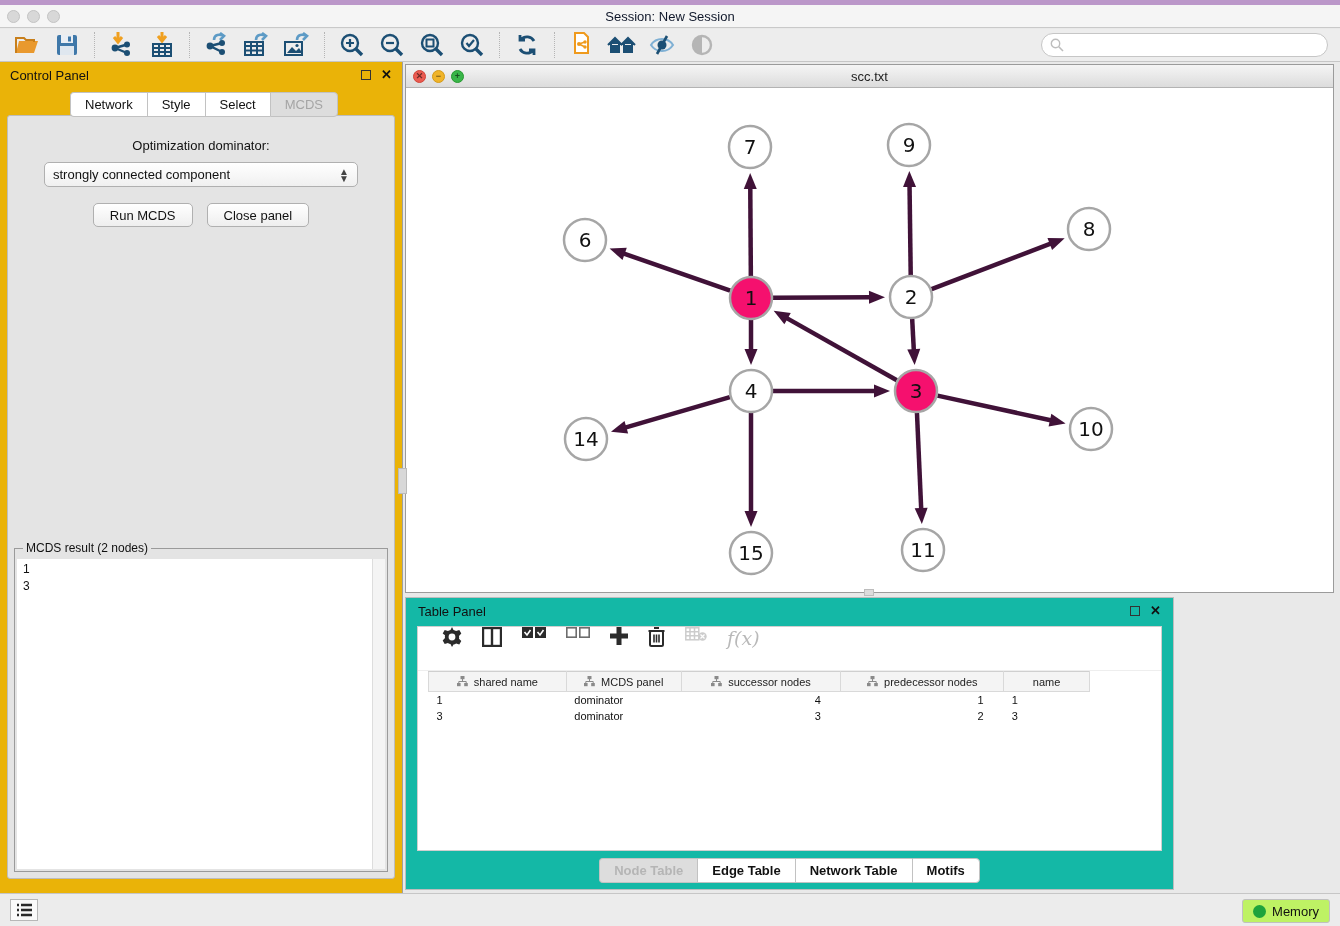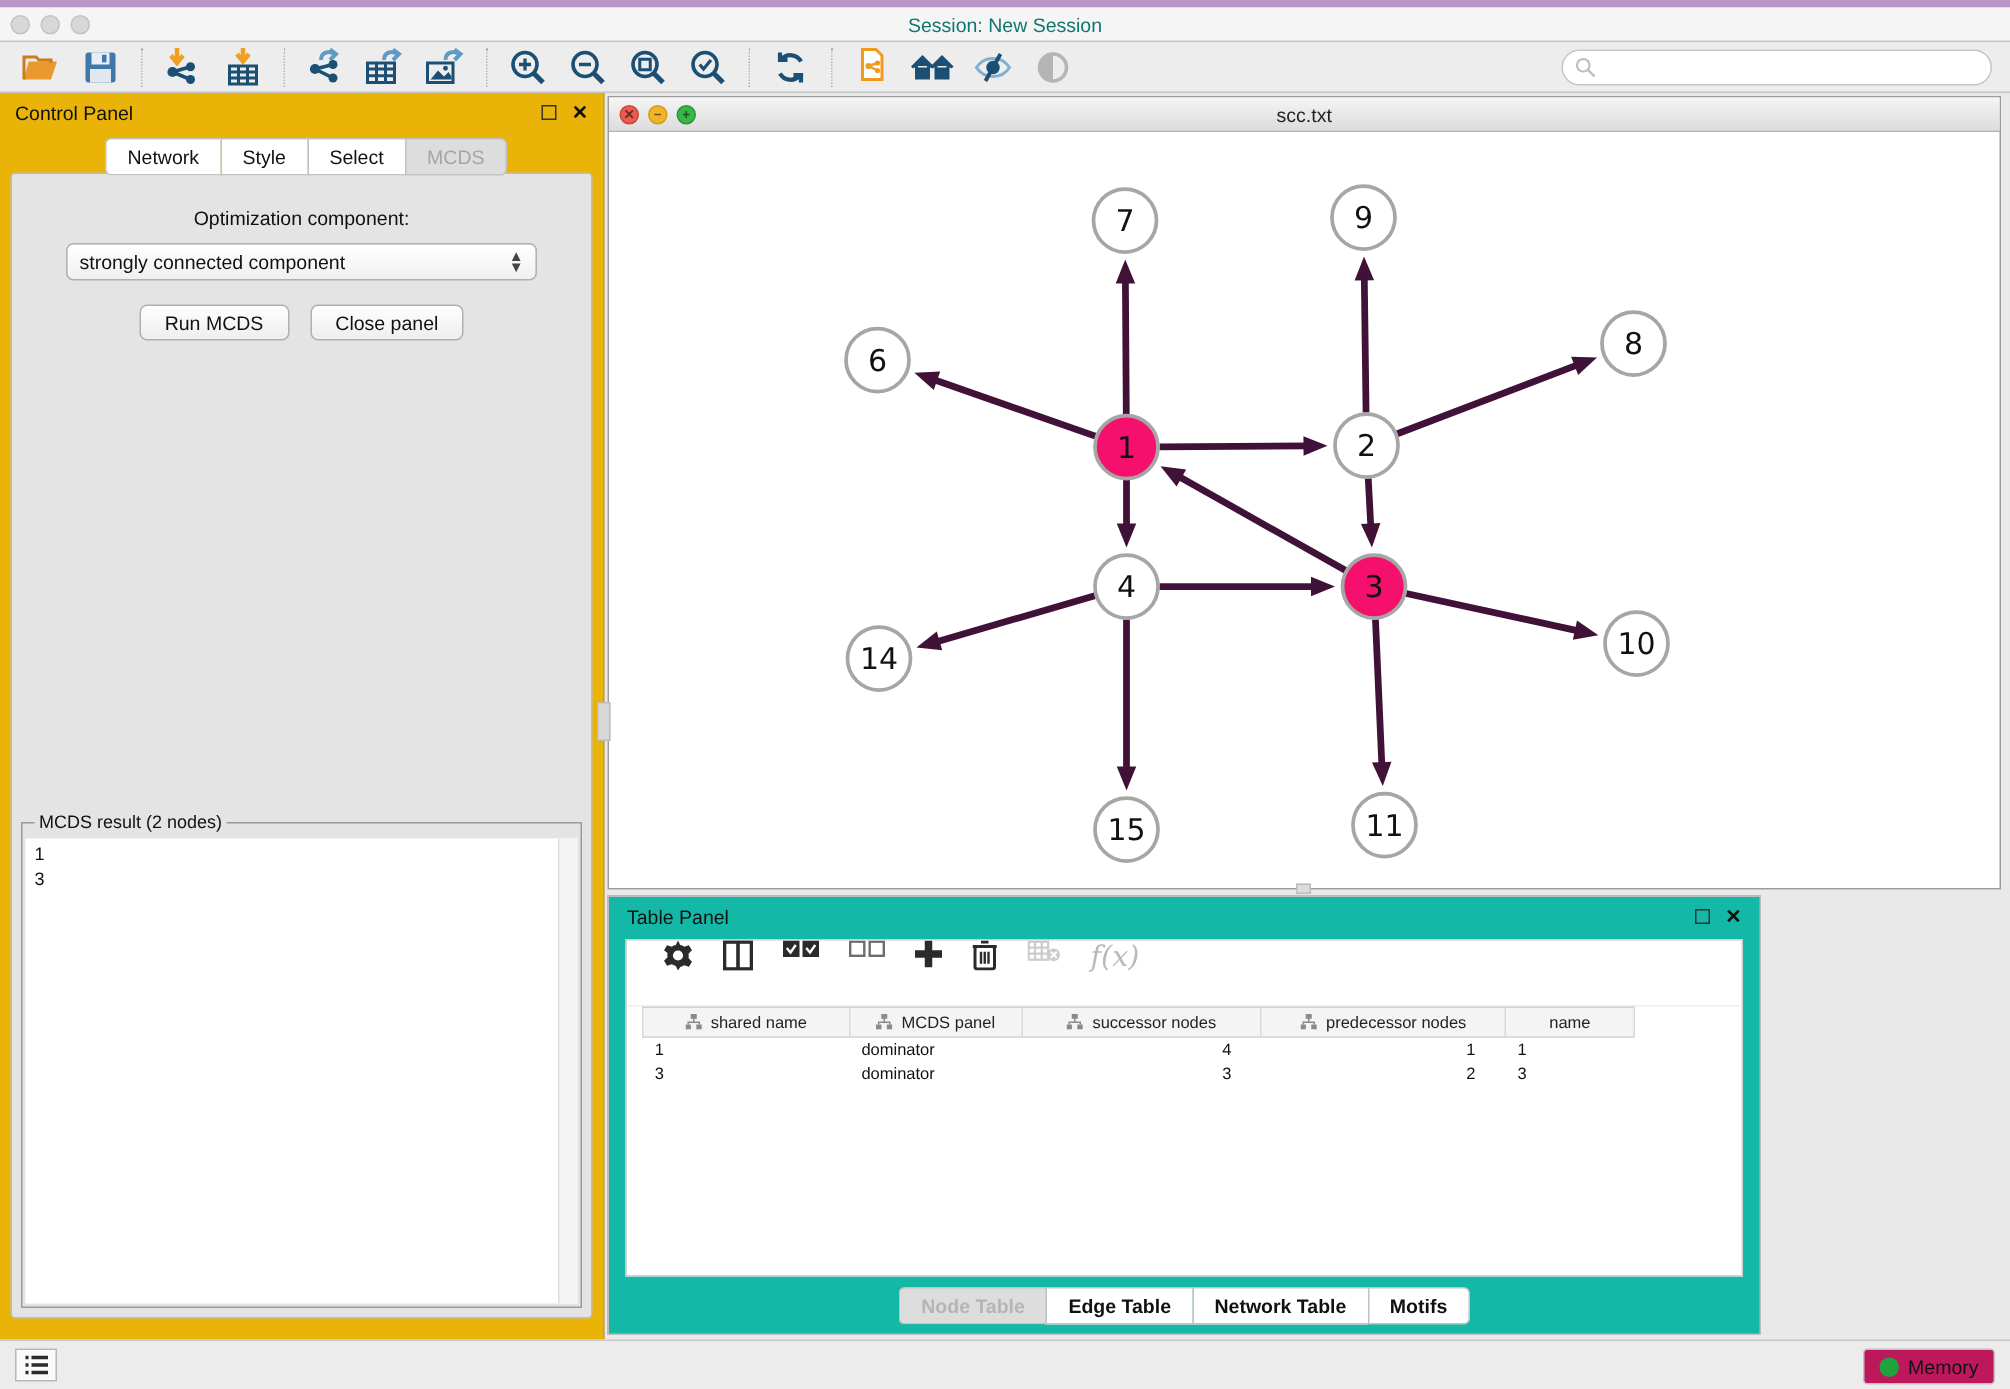--- a/index.html
+++ b/index.html
@@ -3,21 +3,21 @@
 <meta charset="utf-8">
 <style>
   * { margin:0; padding:0; box-sizing:border-box; }
   html,body { width:1340px; height:926px; font-family:"Liberation Sans",sans-serif; background:#e9e9e9; overflow:hidden; position:relative; }
 
   
   .accent-strip { position:absolute; left:0; top:0; width:1340px; height:5px; background:#bb97c9; }
   .titlebar { position:absolute; left:0; top:5px; width:1340px; height:23px; background:#f5f5f5; border-bottom:1px solid #c9c9c9; display:flex; align-items:center; }
   .traffic { display:flex; gap:7px; margin-left:7px; }
   .traffic .dot { width:13px; height:13px; border-radius:50%; background:#d8d8d8; border:1px solid #c3c3c3; }
-  .win-title { position:absolute; left:0; right:0; text-align:center; color:#0f766e; font-size:13px; }
+  .win-title { position:absolute; left:0; right:0; text-align:center; color:#0f172a; font-size:13px; }
 
   
   .toolbar { position:absolute; left:0; top:29px; width:1340px; height:33px; background:#ededed; border-bottom:1px solid #c6c6c6; display:flex; align-items:center; }
   .tb-group { display:flex; align-items:center; gap:10px; padding:0 12px; }
   .tb-sep { width:1px; height:26px; border-left:1px dotted #b5b5b5; }
   .tb-btn { width:30px; height:26px; display:flex; align-items:center; justify-content:center; }
   .search-wrap { position:absolute; right:12px; top:4px; }
   .search-box { width:287px; height:24px; border:1px solid #c6c6c6; border-radius:13px; background:#fff; display:flex; align-items:center; padding-left:8px; }
   .search-box svg { opacity:.55; }
 
@@ -71,21 +71,21 @@
   .al { text-align:left; } .ar { text-align:right; padding-right:20px !important; }
   .tp-tabs { position:absolute; left:0; right:0; bottom:6px; display:flex; justify-content:center; }
   .tp-tab { font-size:13px; padding:4px 14px; background:#fff; border:1px solid #c2c2c2; border-right:none; color:#111; font-weight:bold; }
   .tp-tab:first-child { border-radius:4px 0 0 4px; }
   .tp-tab:last-child { border-right:1px solid #c2c2c2; border-radius:0 4px 4px 0; }
   .tp-tab.active { background:#ddd; color:#b5b5b5; }
 
   
   .statusbar { position:absolute; left:0; bottom:0; width:1340px; height:33px; background:#ececec; border-top:1px solid #c6c6c6; }
   .list-btn { position:absolute; left:10px; top:5px; width:28px; height:22px; background:#fafafa; border:1px solid #b7b7b7; display:flex; align-items:center; justify-content:center; }
-  .memory-btn { position:absolute; right:10px; top:5px; height:24px; padding:0 10px; background:#be185d; border:1px solid #c0c0c0; border-radius:3px; display:flex; align-items:center; gap:6px; font-size:13px; color:#111;margin-left:21px; }
+  .memory-btn { position:absolute; right:10px; top:5px; height:24px; padding:0 10px; background:#bef264; border:1px solid #c0c0c0; border-radius:3px; display:flex; align-items:center; gap:6px; font-size:13px; color:#111;margin-left:21px; }
   .mem-dot { width:13px; height:13px; border-radius:50%; background:#1fa33c; }
 
   svg text { font-family:"DejaVu Sans",sans-serif; }
 </style>
 </head>
 <body>
 
 <div class="accent-strip"></div>
 <div class="titlebar">
   <div class="traffic">
@@ -250,21 +250,21 @@
     <div class="mini-float"></div>
     <div class="mini-close">✕</div>
   </div>
   <div class="cp-tabs" id="cp-tabs">
       <div class="cp-tab">Network</div>
       <div class="cp-tab">Style</div>
       <div class="cp-tab">Select</div>
       <div class="cp-tab active">MCDS</div>
     </div>
   <div class="cp-body">
-    <div class="opt-label">Optimization component:</div>
+    <div class="opt-label">Optimization dominator:</div>
     <div class="select-row">
       <div class="mac-select">
         <span class="sel-text">strongly connected component</span>
         <span class="stepper">▲<br>▼</span>
       </div>
     </div>
     <div class="btn-row">
       <button class="mac-btn">Run MCDS</button>
       <button class="mac-btn">Close panel</button>
     </div>

